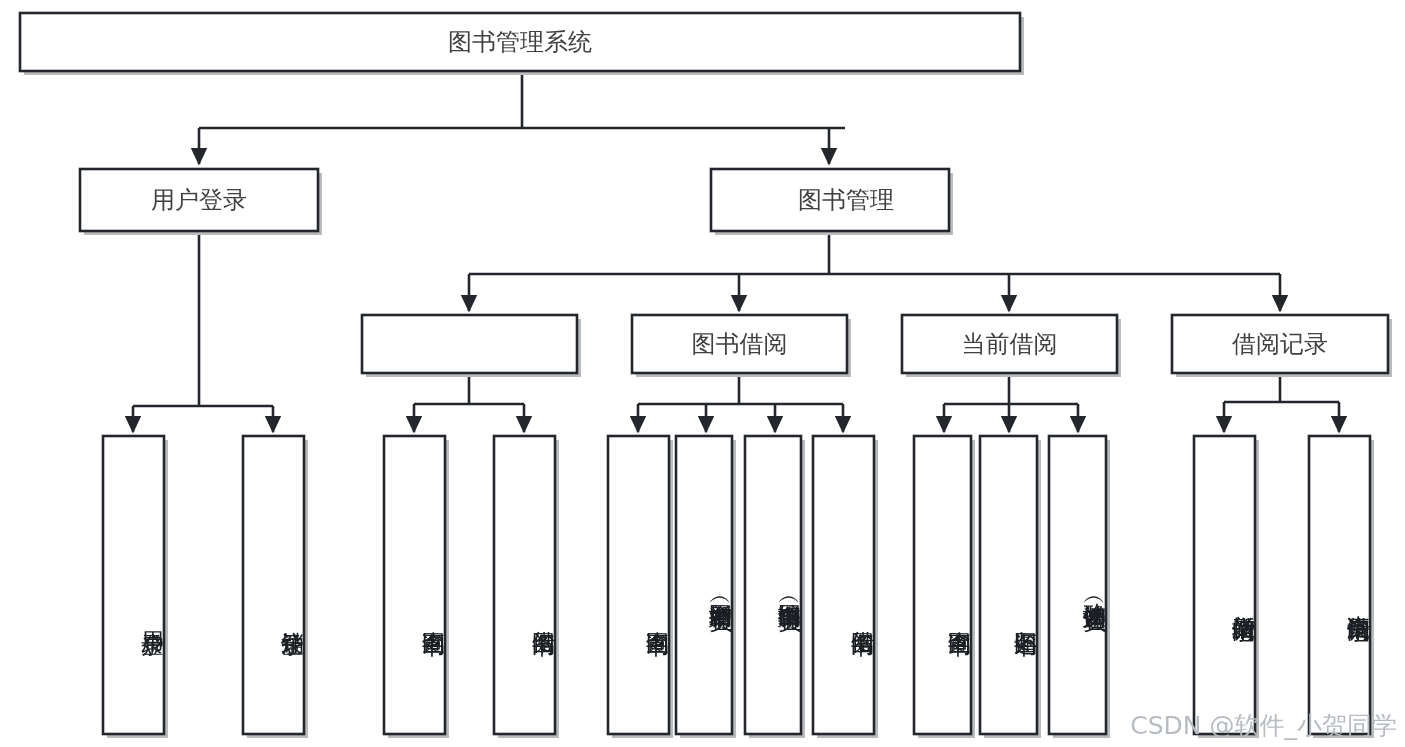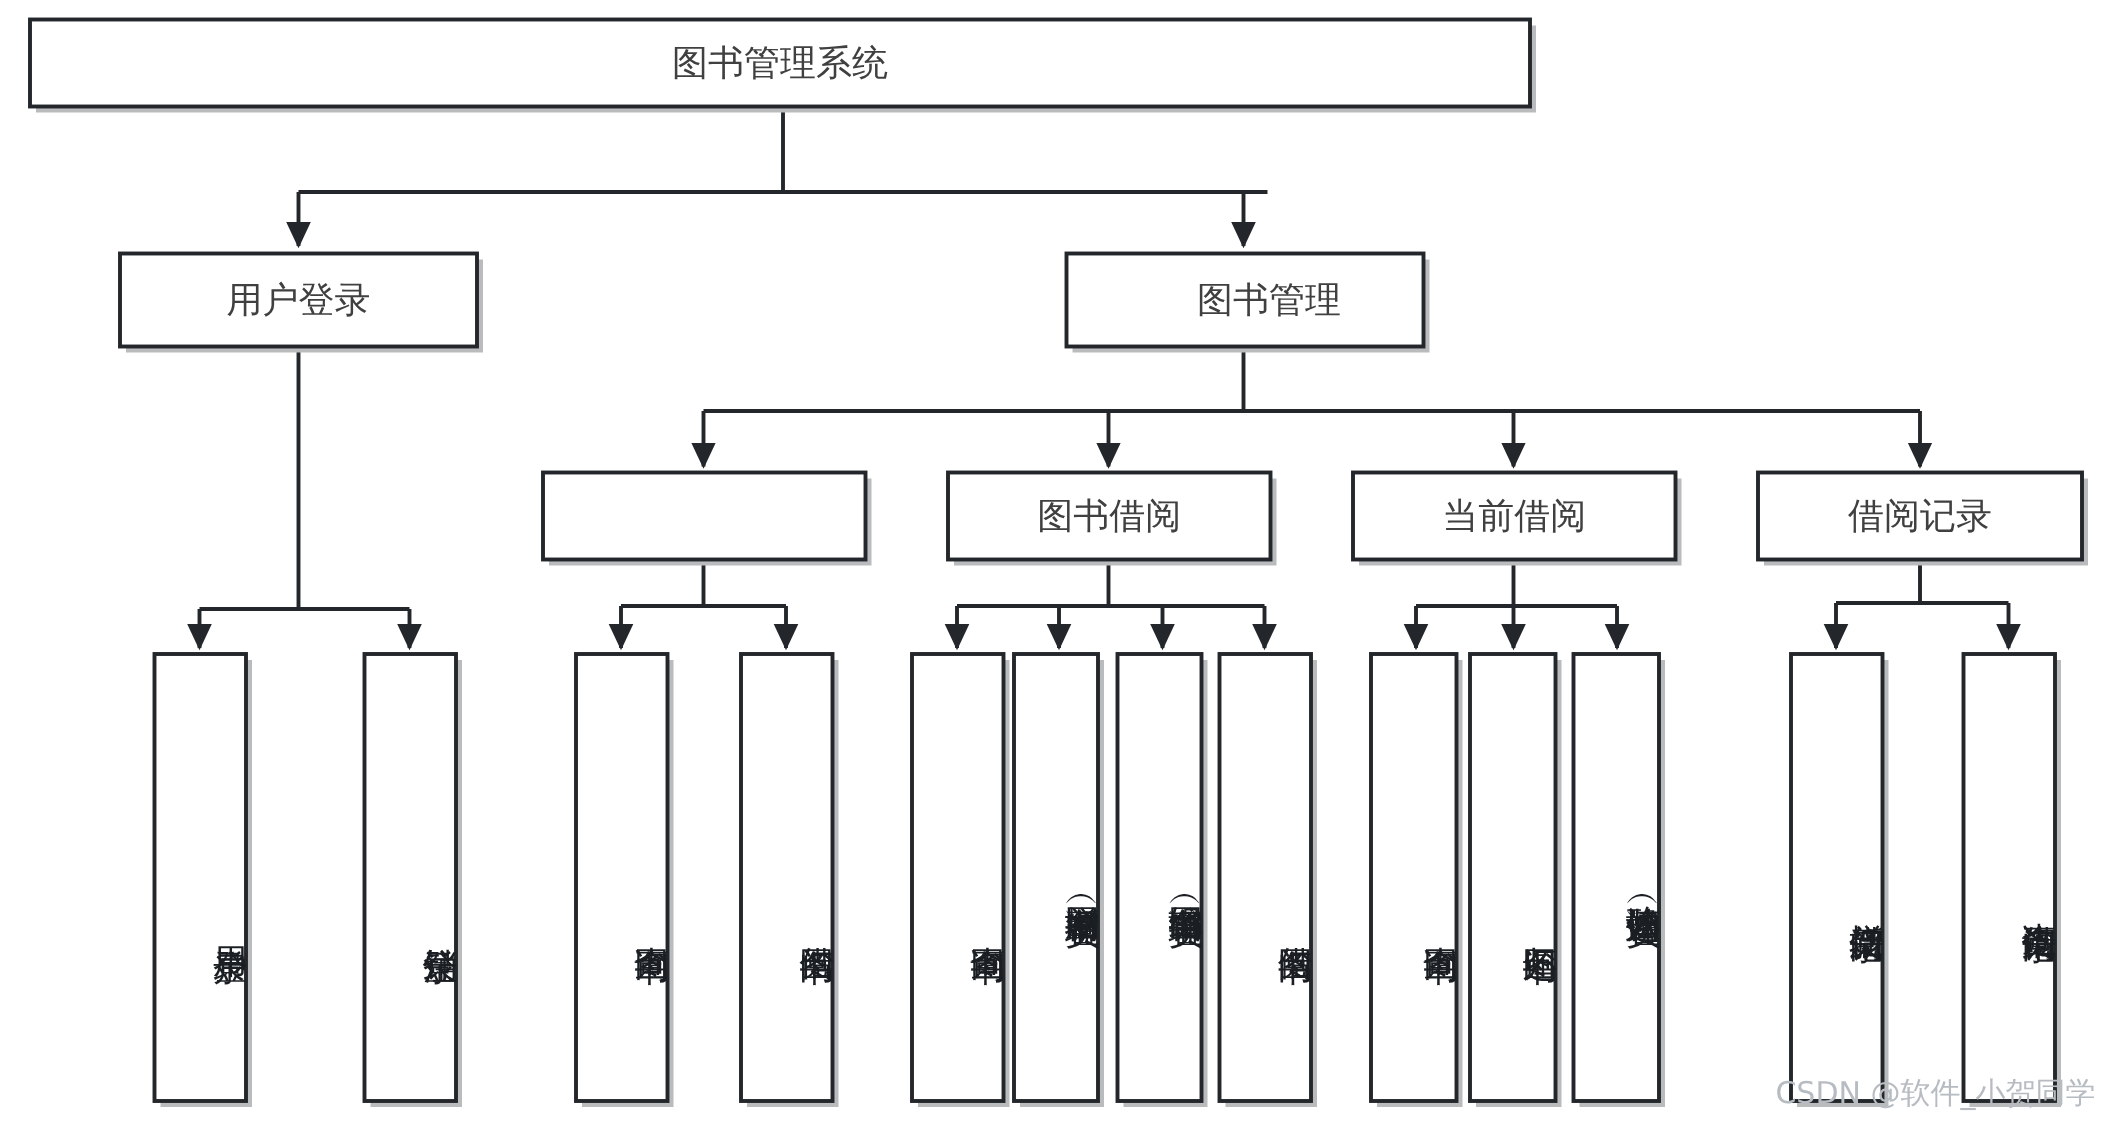--- a/index.html
+++ b/index.html
@@ -65,21 +65,21 @@
     align-items: center;
     justify-content: center;
     white-space: nowrap;
     pointer-events: none;
   }
   .watermark {
     position: absolute;
     right: 8px;
     bottom: 5px;
     font-family: "DejaVu Sans", "Liberation Sans", sans-serif;
-    font-size: 20px;
+    font-size: 25px;
     color: #b7bcc2;
     white-space: nowrap;
     pointer-events: none;
   }
 </style>
 </head>
 <body>
 
 <div id="diagram-root">
 

